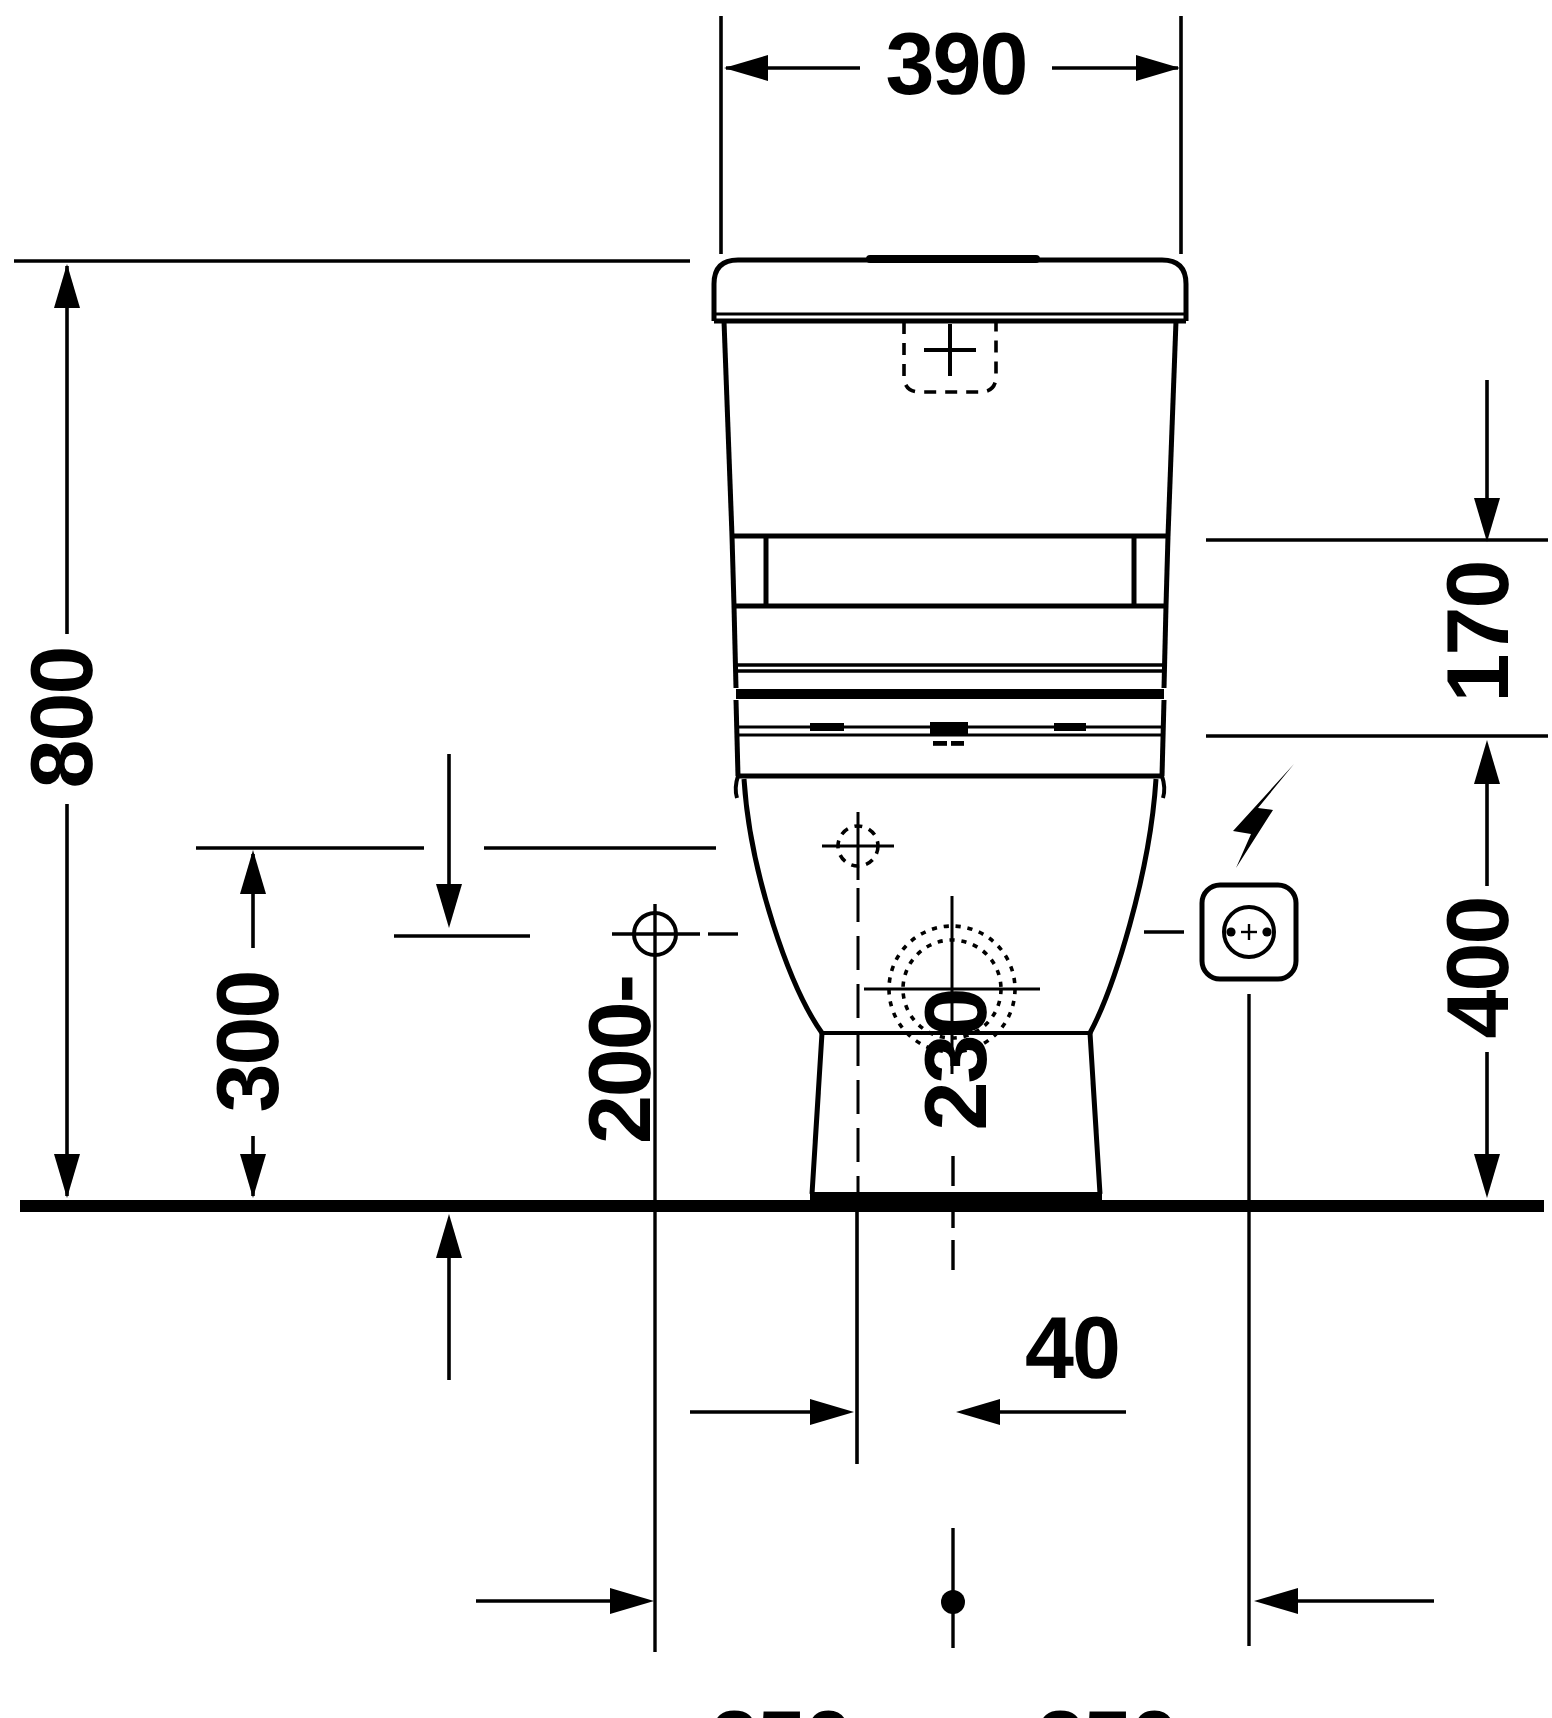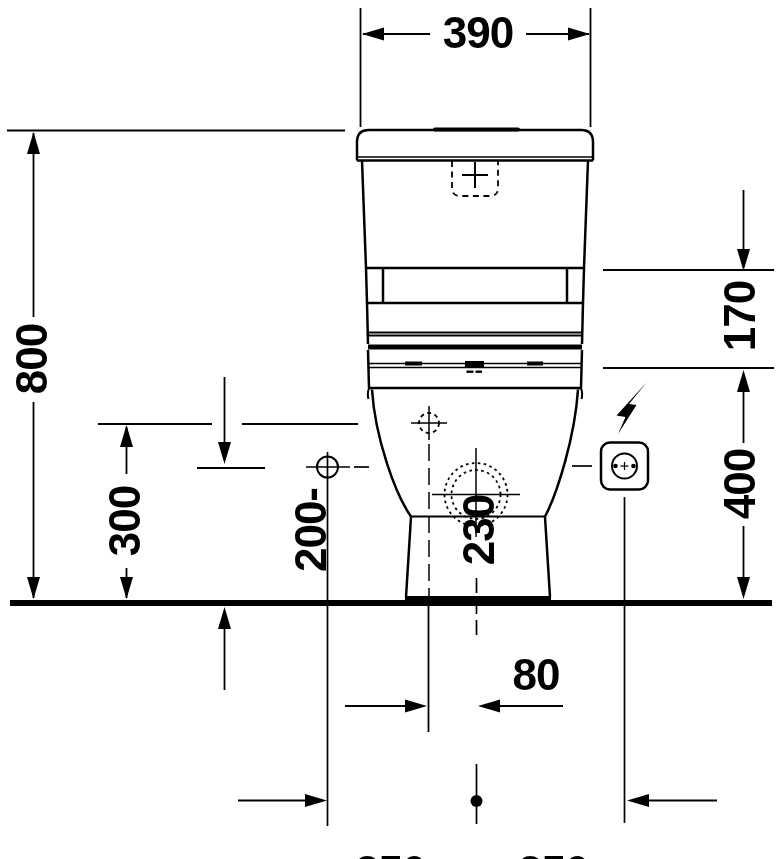--- a/index.html
+++ b/index.html
@@ -187,21 +187,21 @@
 
 <div class="dim rot" style="left:661px;top:461px;width:160px;height:46px;">400</div>
 
 <div class="dim rot" style="left:46px;top:498px;width:160px;height:46px;">300</div>
 
 <div class="dim dim2 rot" style="left:167px;top:474px;width:120px;height:112px;">
   <span style="display:block">200-</span>
   <span style="display:block">230</span>
 </div>
 
-<div class="dim" style="left:436px;top:653px;width:200px;">80</div>
+<div class="dim" style="left:436px;top:653px;width:200px;">40</div>
 
 <div class="dim bl" style="left:355px;top:749px;width:140px;">
   <span style="display:block">250-</span>
   
 </div>
 
 <div class="dim bl" style="left:518px;top:749px;width:140px;">
   <span style="display:block">250-</span>
   
 </div>

